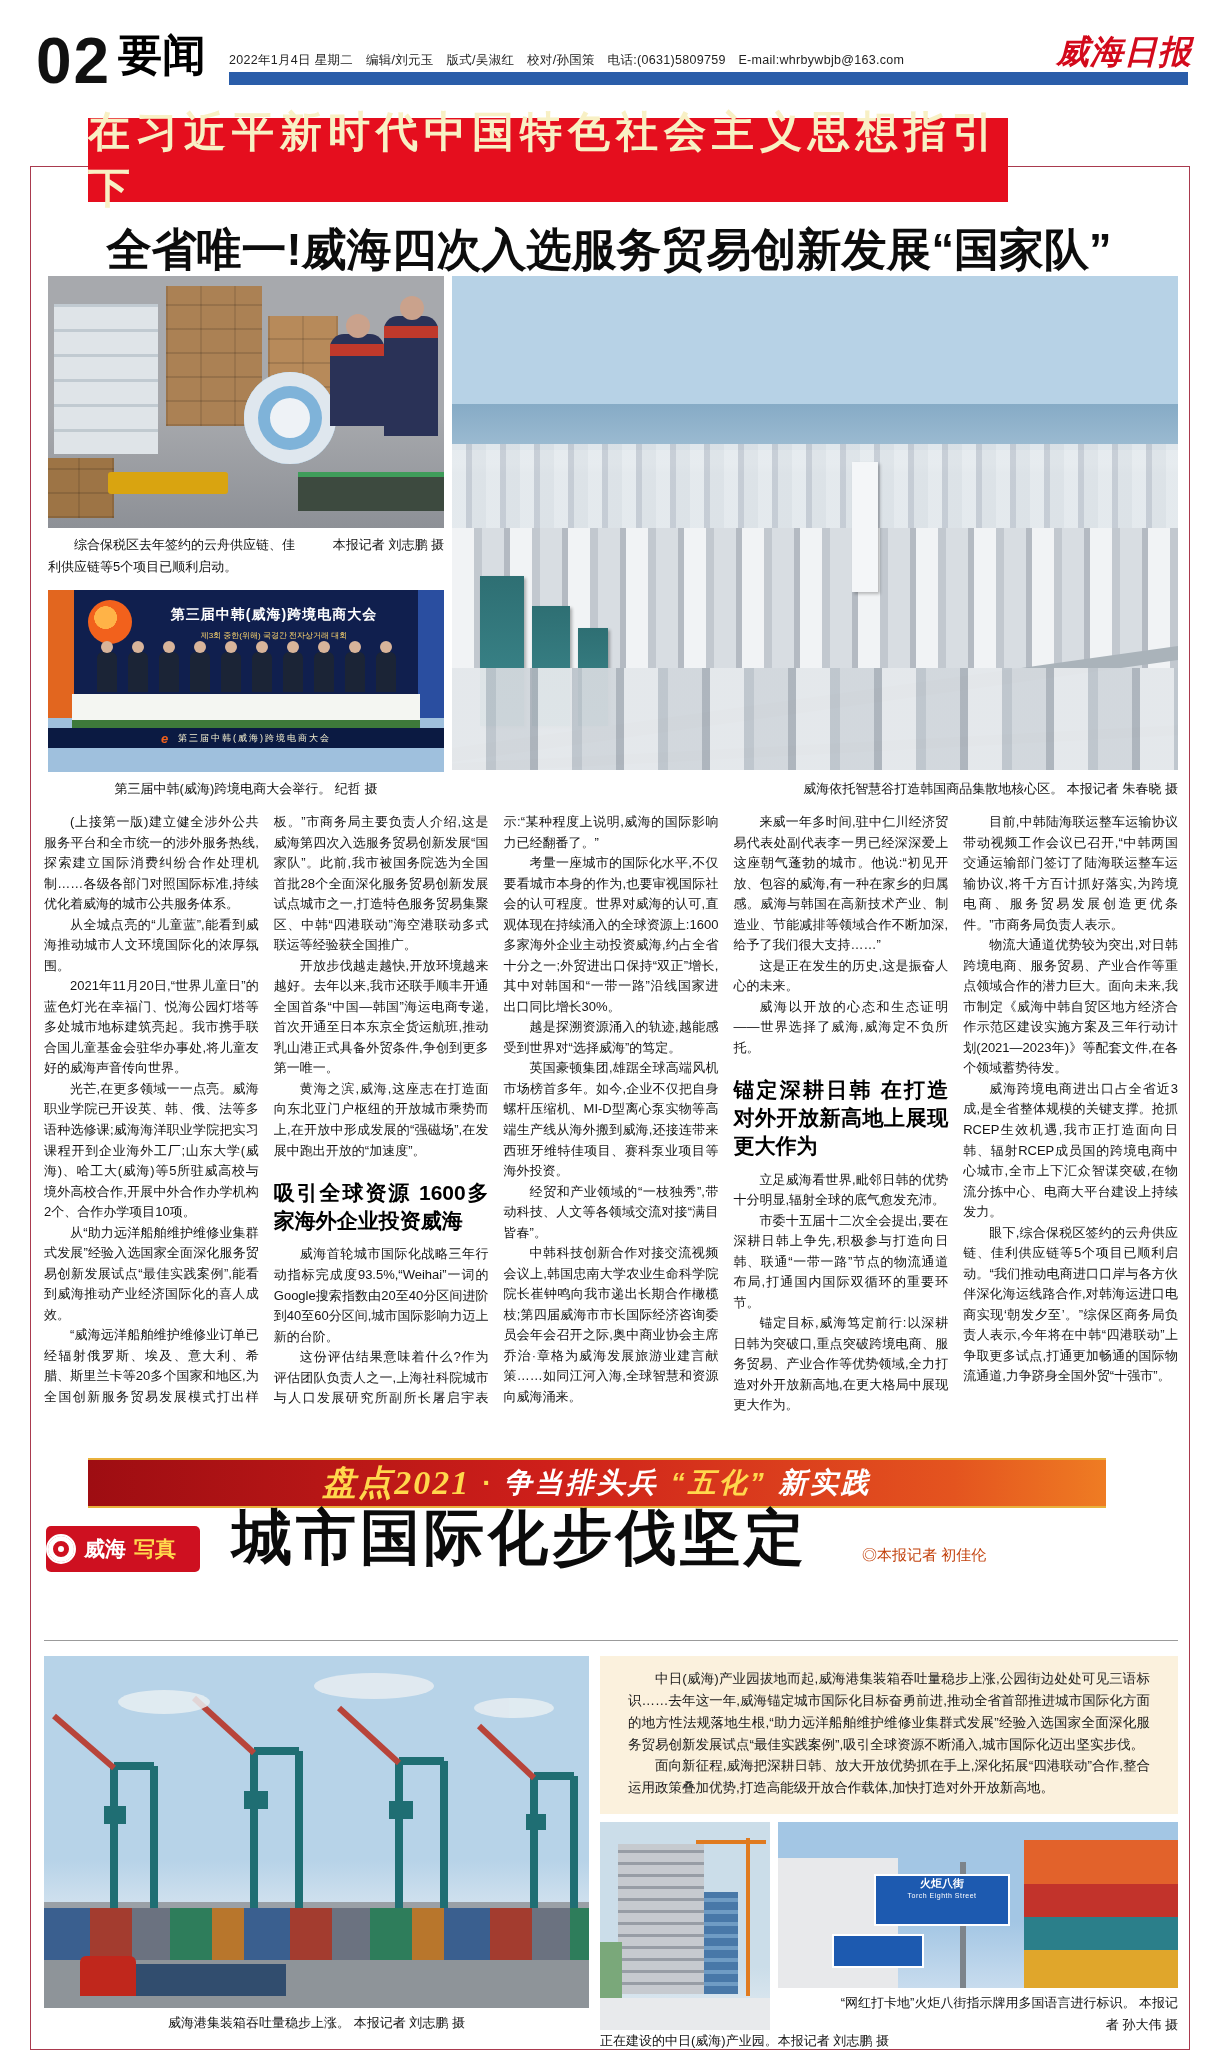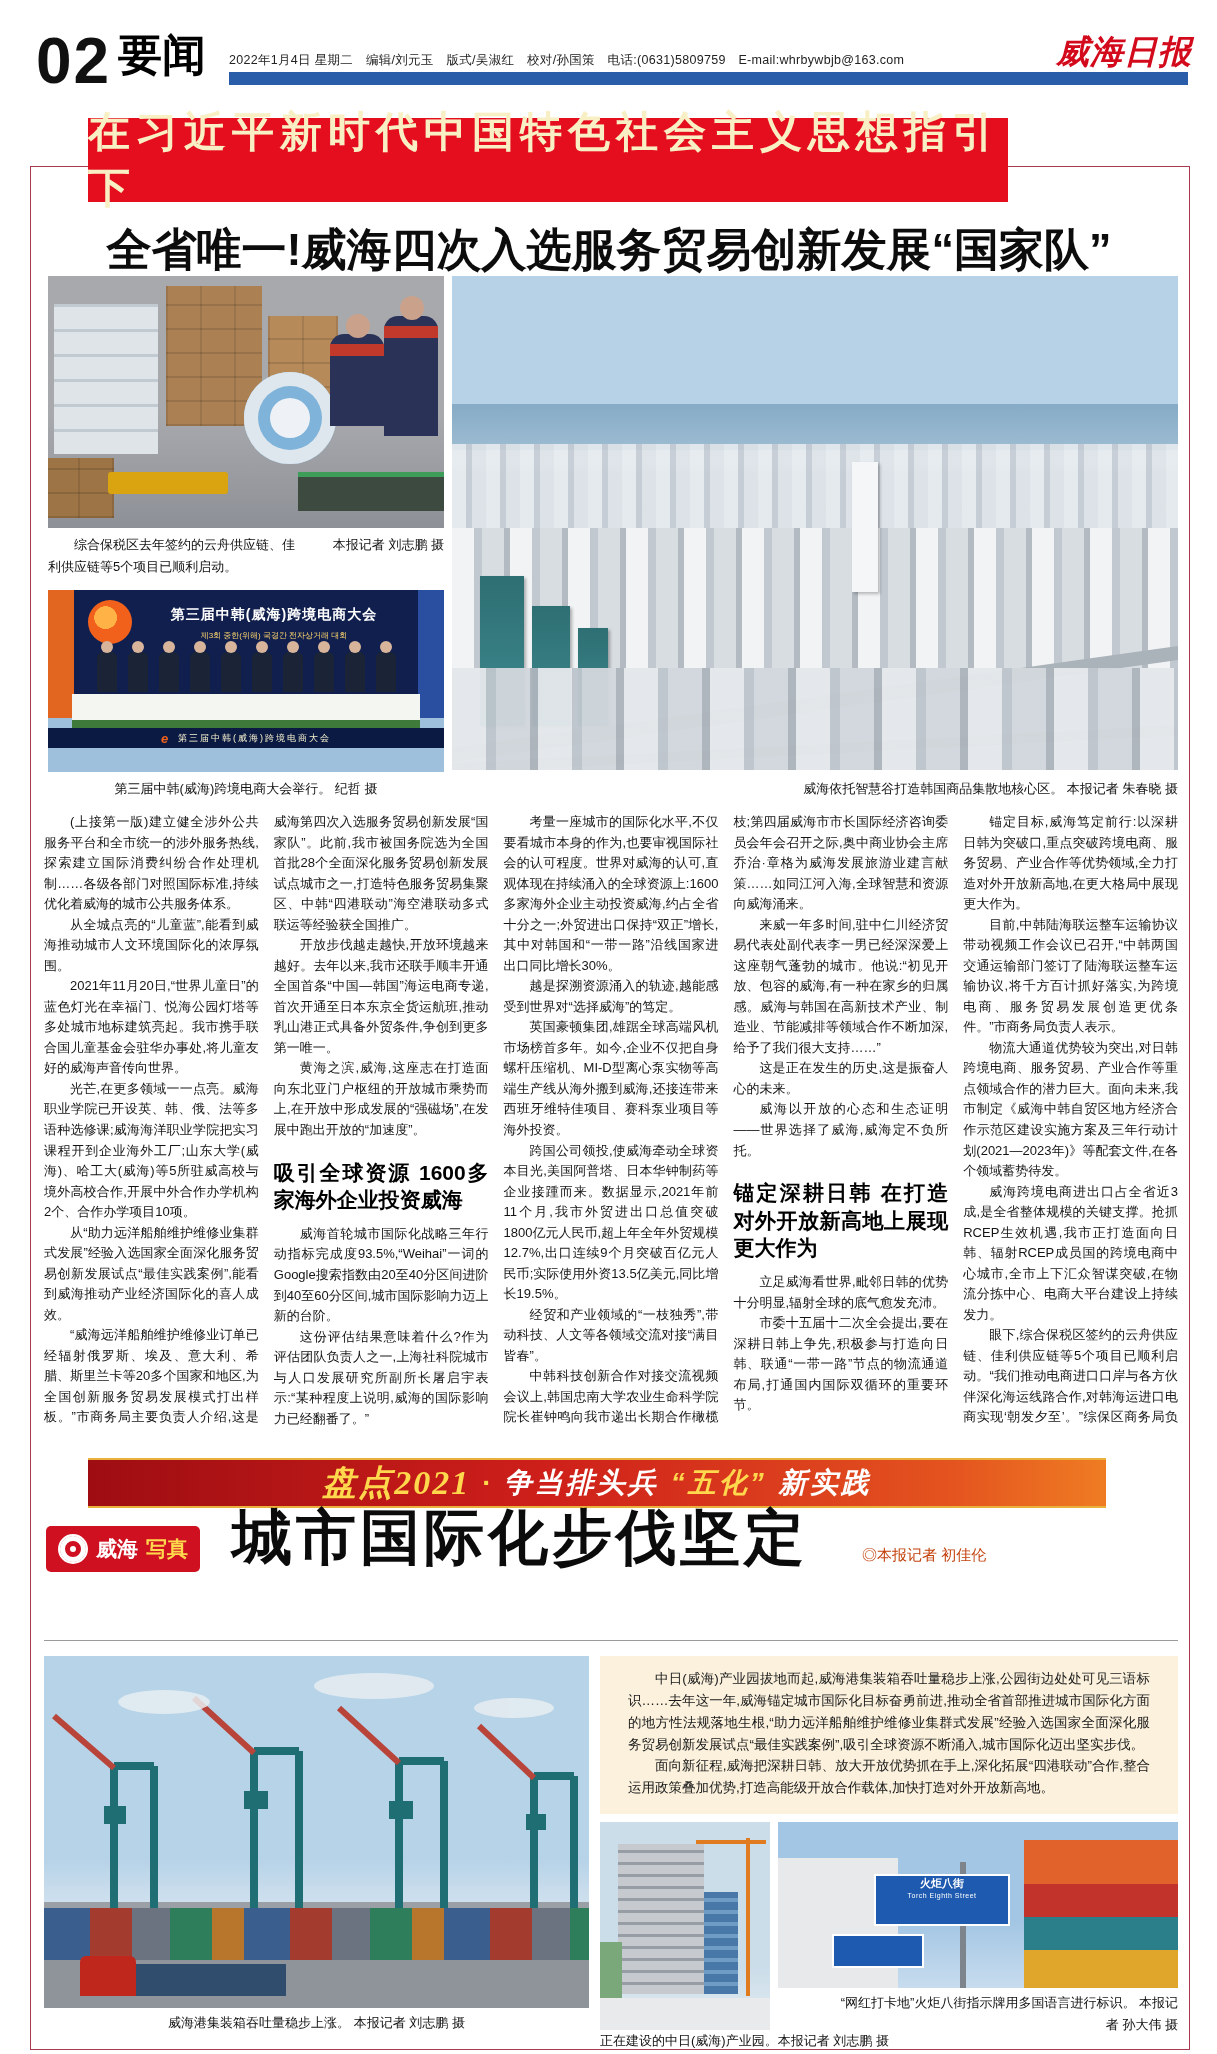--- a/index.html
+++ b/index.html
@@ -134,21 +134,21 @@
      border-top:2px solid #e9b13c;border-bottom:2px solid #e9b13c;
      display:flex;align-items:center;justify-content:center;gap:12px;}
   .b2-script{font-family:"Liberation Serif",serif;font-style:italic;font-weight:900;
      font-size:34px;color:#ffd84d;letter-spacing:2px;}
   .b2-rest{font-style:italic;font-weight:900;font-size:28px;color:#fff;letter-spacing:3px;}
   .b2-hl{color:#ffd84d;}
   .b2-sep{color:#ffd84d;font-size:28px;font-weight:900;}
 
   
   .s2-logo{position:absolute;left:46px;top:1526px;width:154px;height:46px;background:#ce1020;
-     border-radius:5px;display:flex;align-items:center;justify-content:center;gap:8px;}
+     border-radius:5px;display:flex;align-items:center;gap:8px;}
   .s2-lens{width:26px;height:26px;border-radius:50%;background:#fff;
      box-shadow:inset 0 0 0 5px #fff, inset 0 0 0 10px #ce1020;border:2px solid #fff;}
   .s2-logo-t1{color:#fff;font-size:21px;font-weight:900;}
   .s2-logo-t2{color:#ffd84d;font-size:21px;font-weight:900;}
   .headline2{position:absolute;left:232px;top:1498px;font-size:60px;font-weight:900;color:#0b0b0b;letter-spacing:4px;}
   .byline2{position:absolute;left:862px;top:1546px;font-size:15px;color:#c2410c;}
   .rule{position:absolute;left:44px;top:1640px;width:1134px;height:1px;background:#9b9b9b;}
 
   
   .intro-box{position:absolute;left:600px;top:1656px;width:578px;height:158px;background:#fbf1dd;
@@ -239,21 +239,20 @@
       <p class="t-p">从“助力远洋船舶维护维修业集群式发展”经验入选国家全面深化服务贸易创新发展试点“最佳实践案例”,能看到威海推动产业经济国际化的喜人成效。</p>
       <p class="t-p">“威海远洋船舶维护维修业订单已经辐射俄罗斯、埃及、意大利、希腊、斯里兰卡等20多个国家和地区,为全国创新服务贸易发展模式打出样板。”市商务局主要负责人介绍,这是威海第四次入选服务贸易创新发展“国家队”。此前,我市被国务院选为全国首批28个全面深化服务贸易创新发展试点城市之一,打造特色服务贸易集聚区、中韩“四港联动”海空港联动多式联运等经验获全国推广。</p>
       <p class="t-p">开放步伐越走越快,开放环境越来越好。去年以来,我市还联手顺丰开通全国首条“中国—韩国”海运电商专递,首次开通至日本东京全货运航班,推动乳山港正式具备外贸条件,争创到更多第一唯一。</p>
       <p class="t-p">黄海之滨,威海,这座志在打造面向东北亚门户枢纽的开放城市乘势而上,在开放中形成发展的“强磁场”,在发展中跑出开放的“加速度”。</p>
       <p class="t-h">吸引全球资源 1600多家海外企业投资威海</p>
       <p class="t-p">威海首轮城市国际化战略三年行动指标完成度93.5%,“Weihai”一词的Google搜索指数由20至40分区间进阶到40至60分区间,城市国际影响力迈上新的台阶。</p>
       <p class="t-p">这份评估结果意味着什么?作为评估团队负责人之一,上海社科院城市与人口发展研究所副所长屠启宇表示:“某种程度上说明,威海的国际影响力已经翻番了。”</p>
       <p class="t-p">考量一座城市的国际化水平,不仅要看城市本身的作为,也要审视国际社会的认可程度。世界对威海的认可,直观体现在持续涌入的全球资源上:1600多家海外企业主动投资威海,约占全省十分之一;外贸进出口保持“双正”增长,其中对韩国和“一带一路”沿线国家进出口同比增长30%。</p>
       <p class="t-p">越是探溯资源涌入的轨迹,越能感受到世界对“选择威海”的笃定。</p>
       <p class="t-p">英国豪顿集团,雄踞全球高端风机市场榜首多年。如今,企业不仅把自身螺杆压缩机、MI-D型离心泵实物等高端生产线从海外搬到威海,还接连带来西班牙维特佳项目、赛科泵业项目等海外投资。</p>
-      <p class="t-p">跨国公司领投,使威海牵动全球资本目光,美国阿普塔、日本华钟制药等企业接踵而来。数据显示,2021年前11个月,我市外贸进出口总值突破1800亿元人民币,超上年全年外贸规模12.7%,出口连续9个月突破百亿元人民币;实际使用外资13.5亿美元,同比增长19.5%。</p>
       <p class="t-p">经贸和产业领域的“一枝独秀”,带动科技、人文等各领域交流对接“满目皆春”。</p>
       <p class="t-p">中韩科技创新合作对接交流视频会议上,韩国忠南大学农业生命科学院院长崔钟鸣向我市递出长期合作橄榄枝;第四届威海市市长国际经济咨询委员会年会召开之际,奥中商业协会主席乔治·章格为威海发展旅游业建言献策……如同江河入海,全球智慧和资源向威海涌来。</p>
       <p class="t-p">来威一年多时间,驻中仁川经济贸易代表处副代表李一男已经深深爱上这座朝气蓬勃的城市。他说:“初见开放、包容的威海,有一种在家乡的归属感。威海与韩国在高新技术产业、制造业、节能减排等领域合作不断加深,给予了我们很大支持……”</p>
       <p class="t-p">这是正在发生的历史,这是振奋人心的未来。</p>
       <p class="t-p">威海以开放的心态和生态证明——世界选择了威海,威海定不负所托。</p>
       <p class="t-h">锚定深耕日韩 在打造对外开放新高地上展现更大作为</p>
       <p class="t-p">立足威海看世界,毗邻日韩的优势十分明显,辐射全球的底气愈发充沛。</p>
       <p class="t-p">市委十五届十二次全会提出,要在深耕日韩上争先,积极参与打造向日韩、联通“一带一路”节点的物流通道布局,打通国内国际双循环的重要环节。</p>
       <p class="t-p">锚定目标,威海笃定前行:以深耕日韩为突破口,重点突破跨境电商、服务贸易、产业合作等优势领域,全力打造对外开放新高地,在更大格局中展现更大作为。</p>
       <p class="t-p">目前,中韩陆海联运整车运输协议带动视频工作会议已召开,“中韩两国交通运输部门签订了陆海联运整车运输协议,将千方百计抓好落实,为跨境电商、服务贸易发展创造更优条件。”市商务局负责人表示。</p>

